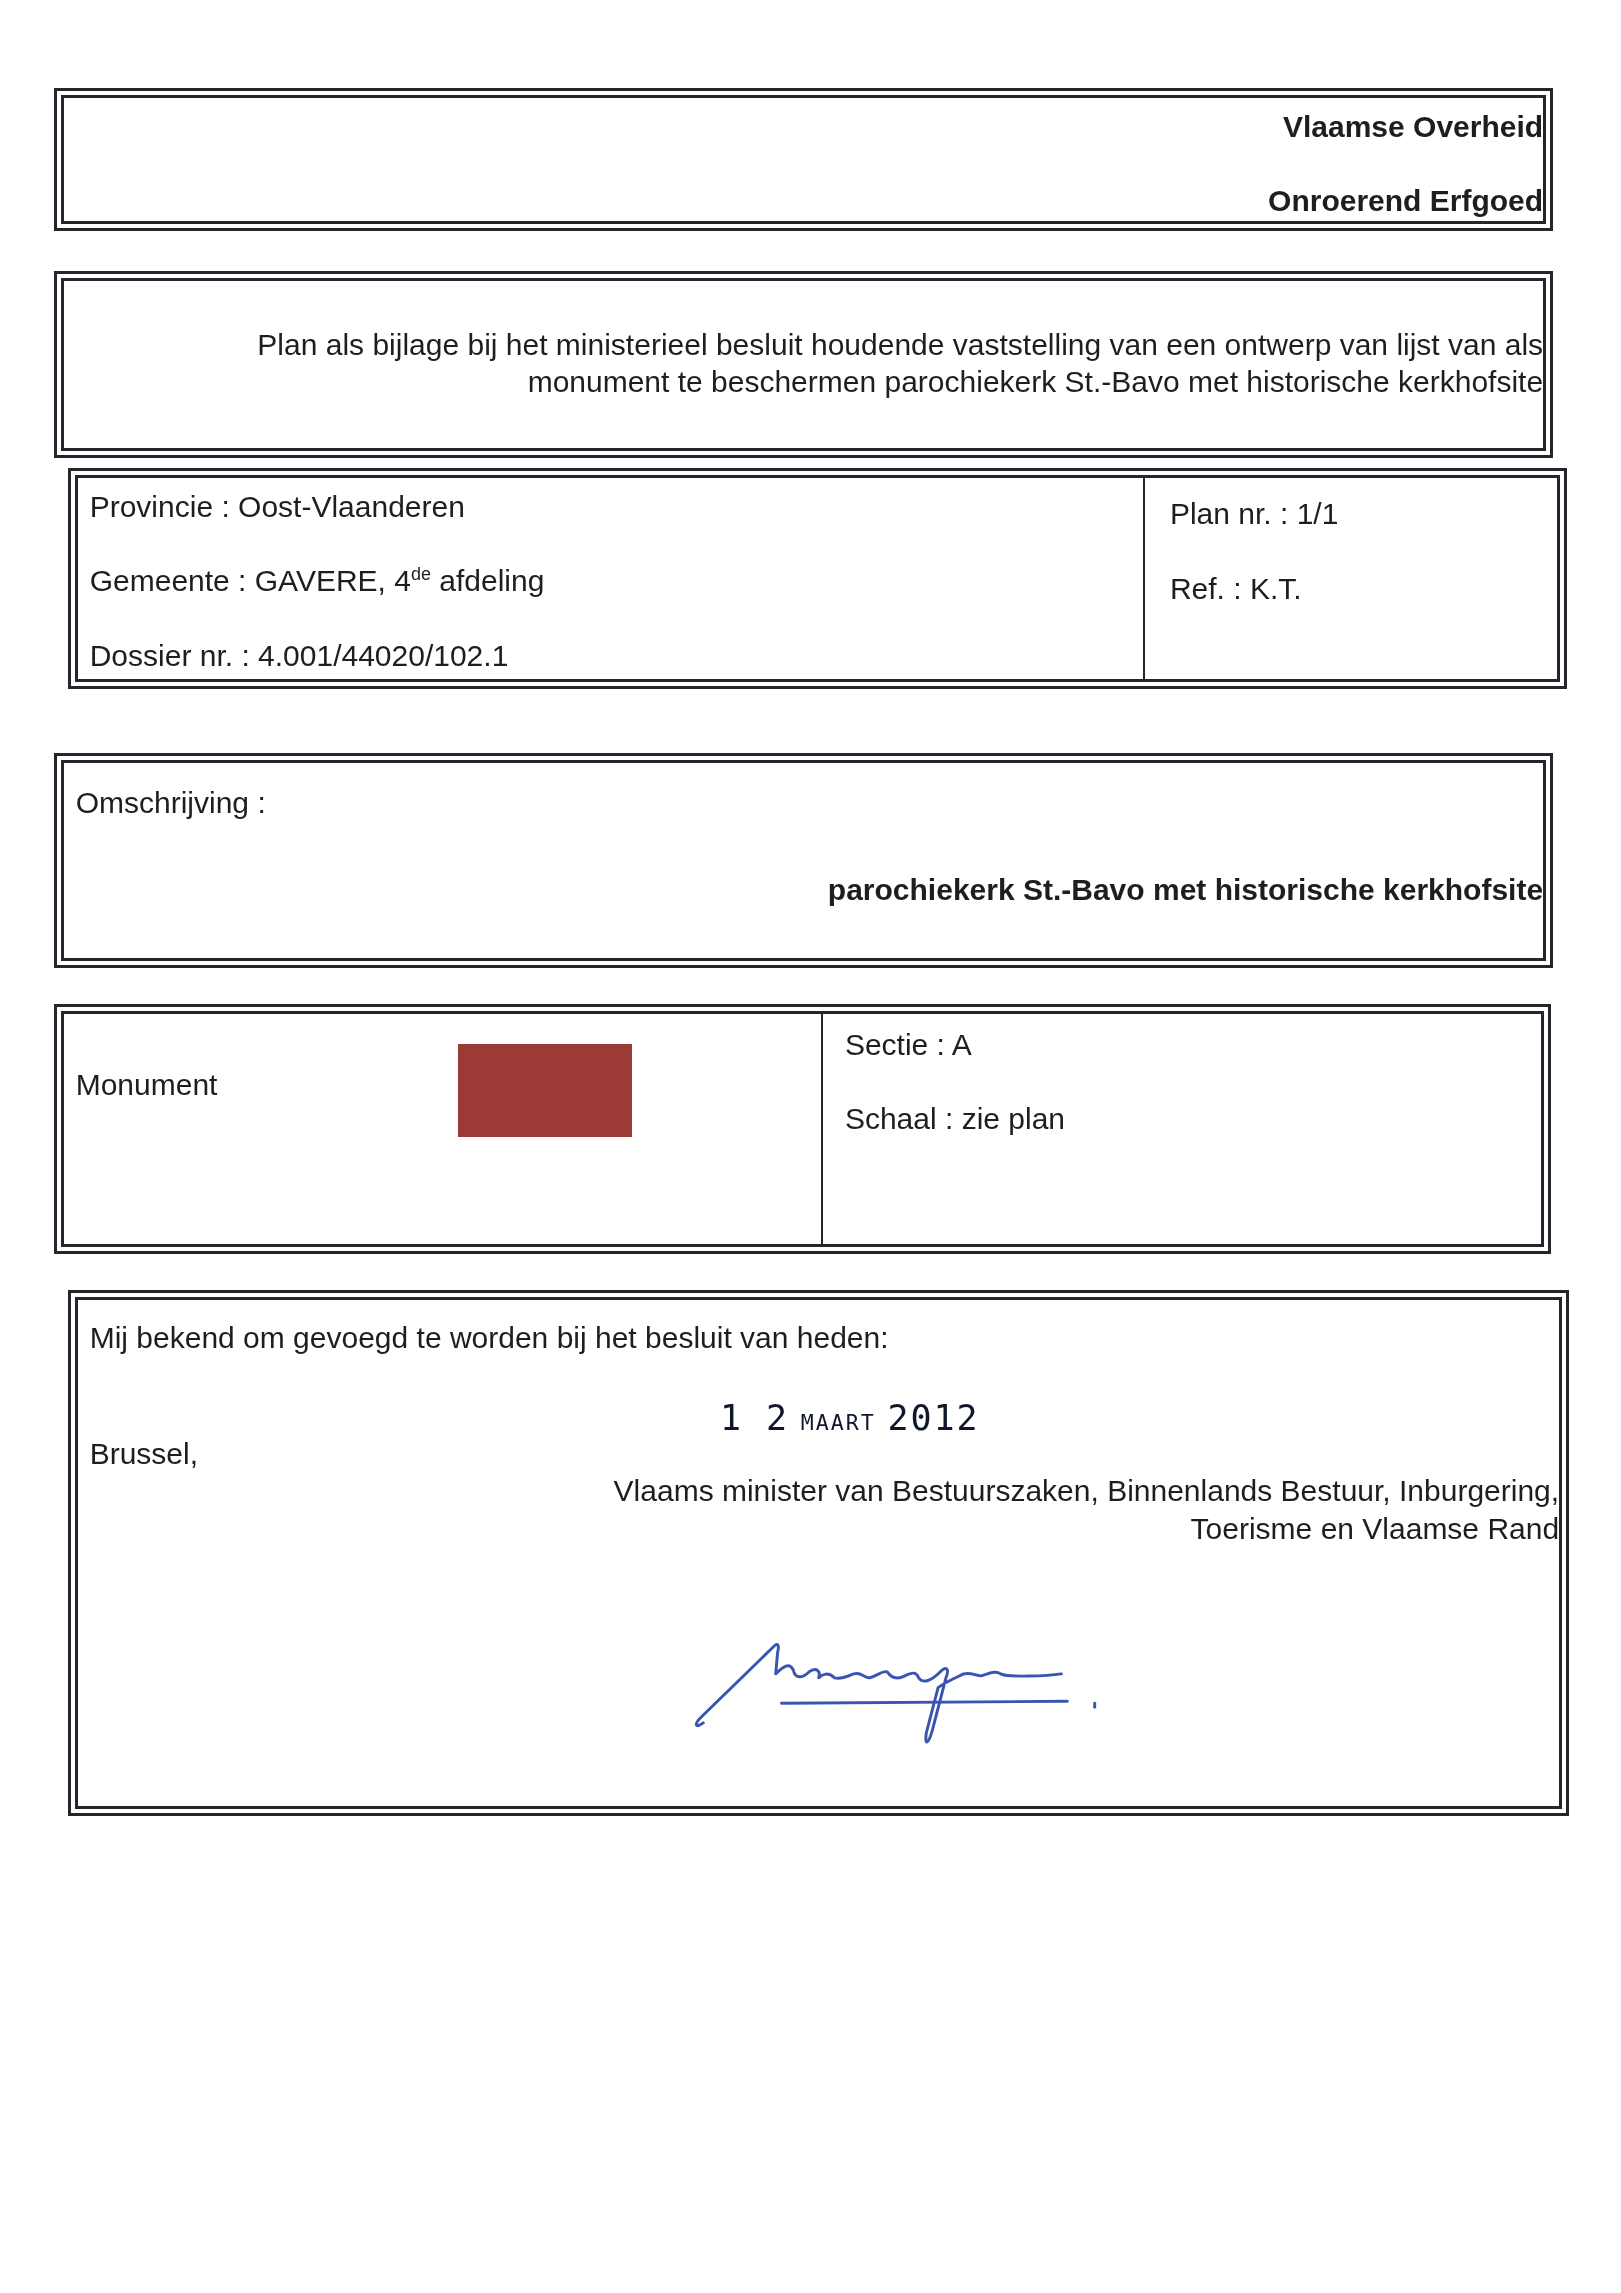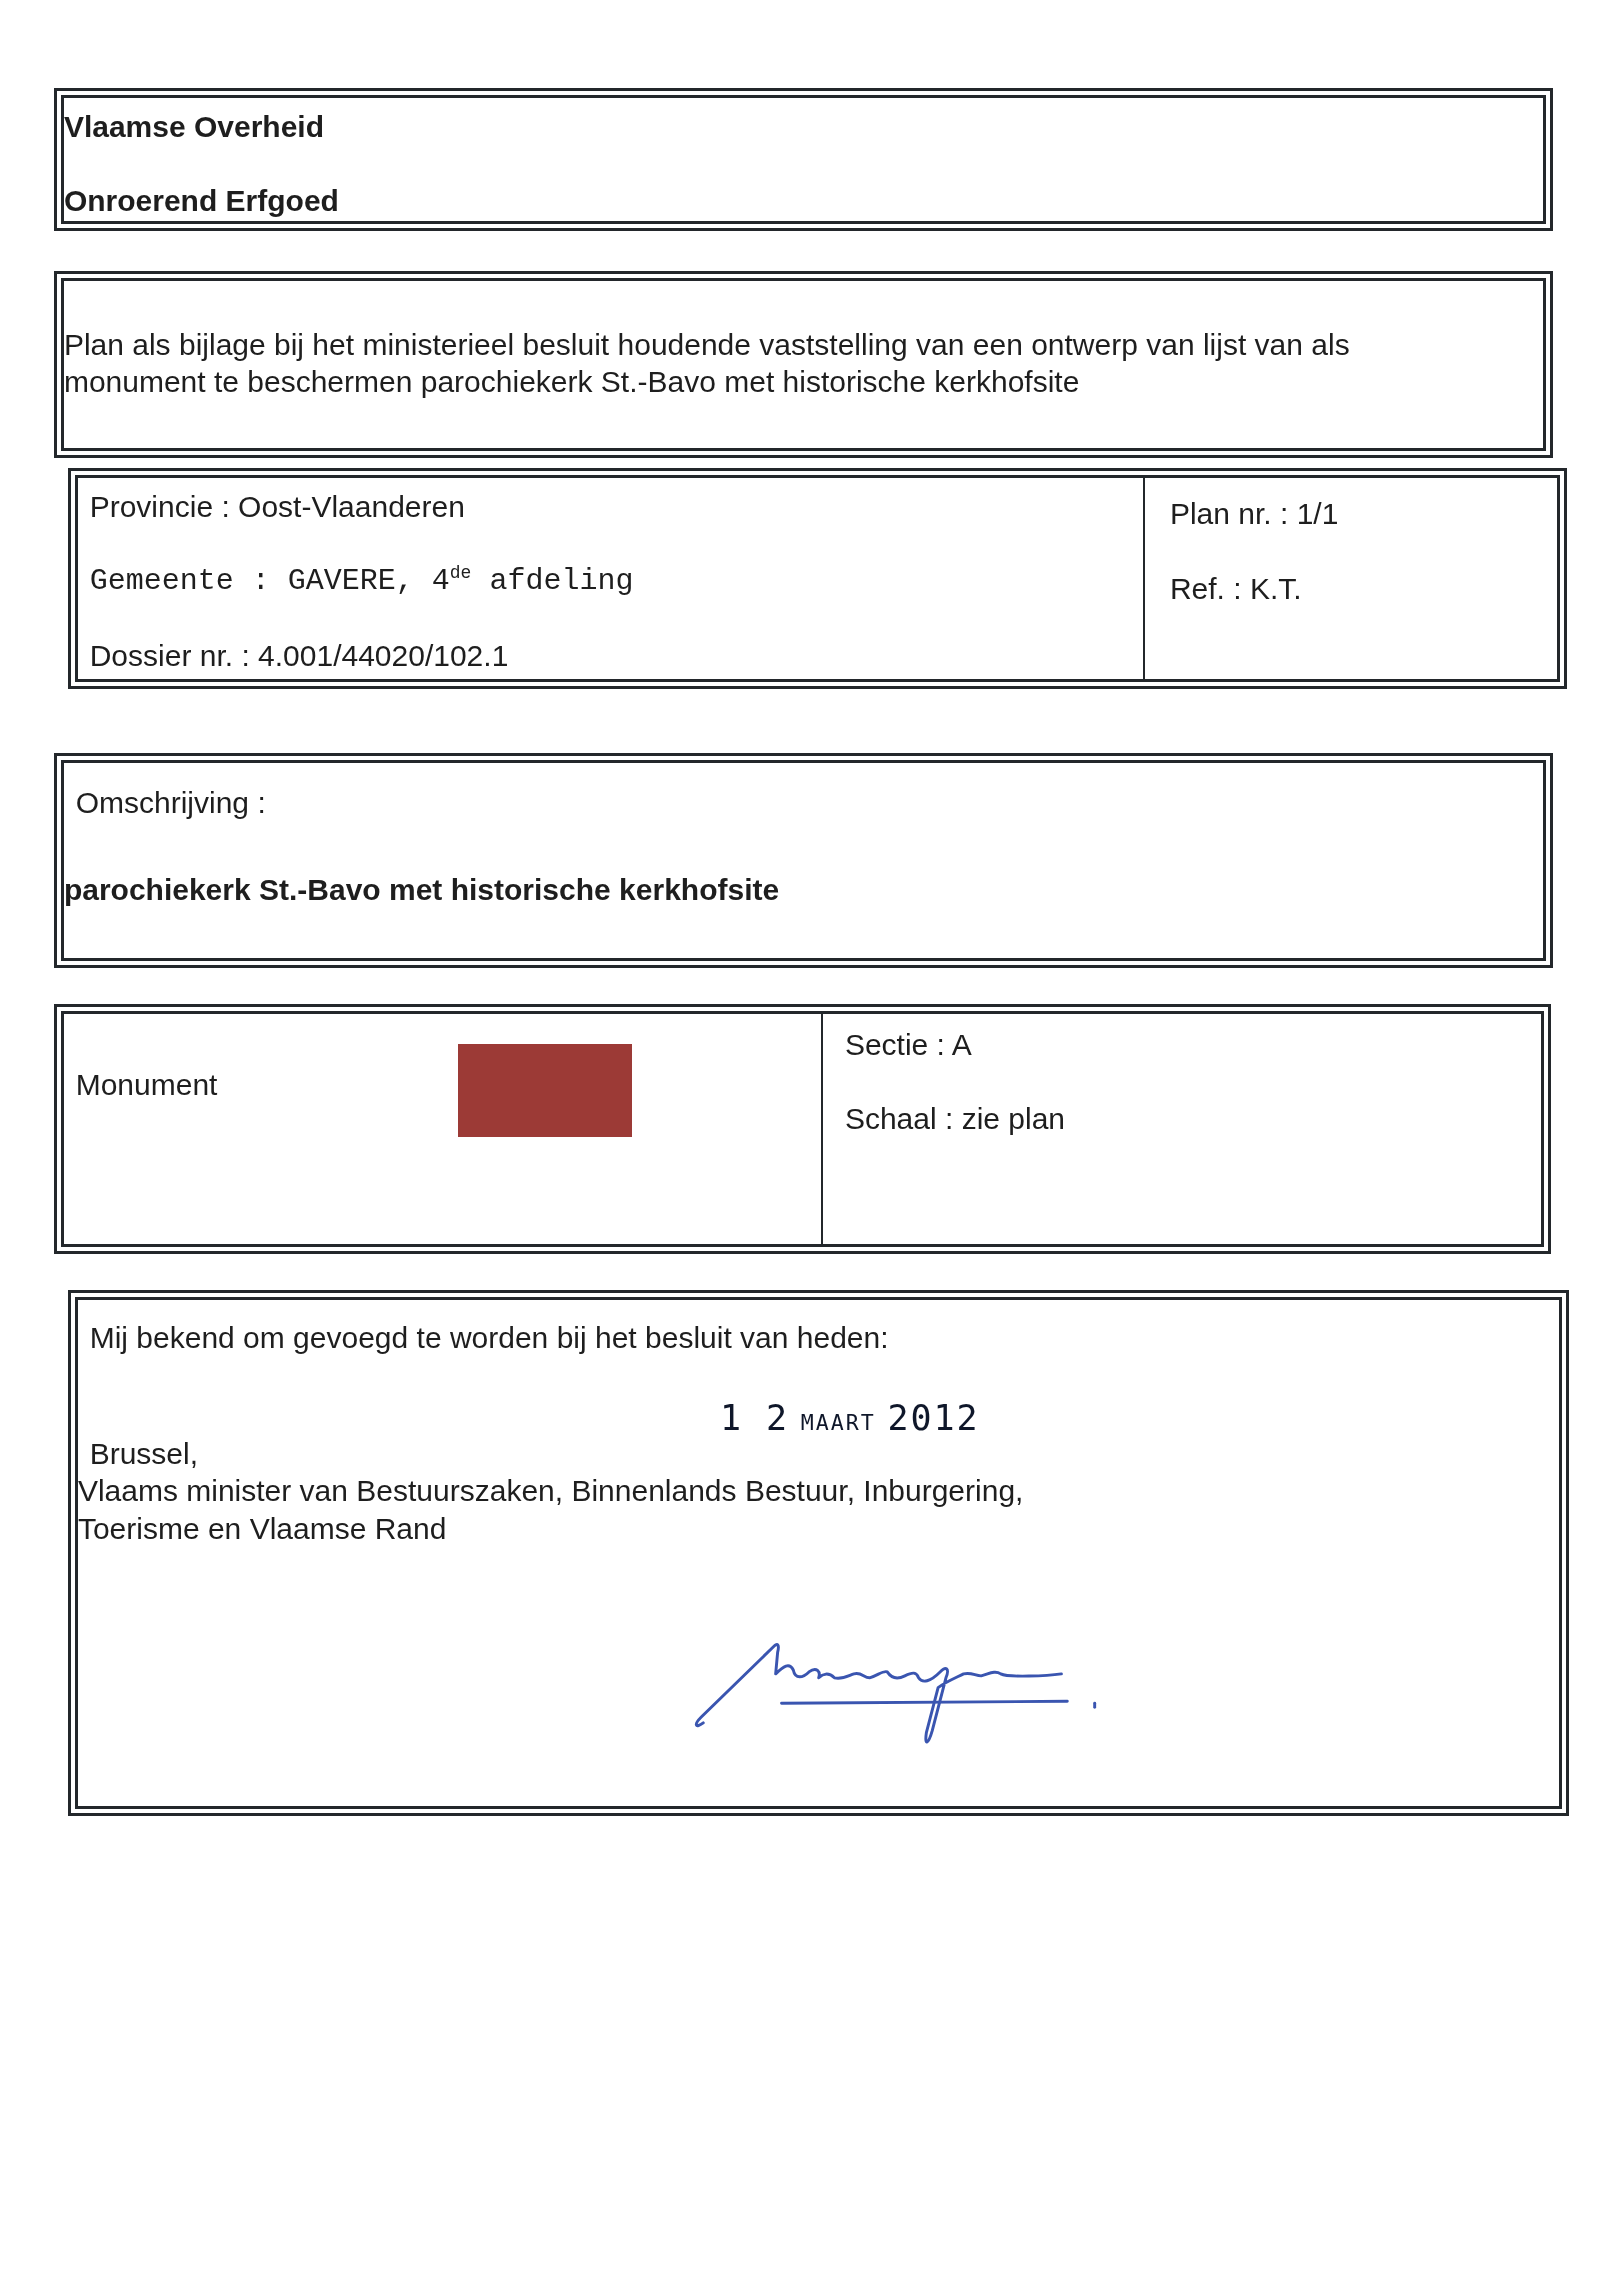--- a/index.html
+++ b/index.html
@@ -9,21 +9,21 @@
   }
   .box {
     position: absolute; box-sizing: border-box;
     border: 3.9px solid #23272b;
   }
   .box > .inner {
     position: absolute; left: 3.9px; top: 3.9px; right: 3.9px; bottom: 3.9px;
     border: 3.9px solid #23272b; box-sizing: border-box;
   }
   .abs { position: absolute; white-space: nowrap; }
-  .center { left: 0; right: 0; text-align: left; }
+  .center { left: 0; right: 0; text-align: right; }
   .t28 { font-size: 30px; }
   .bold { font-weight: bold; }
   .vdiv { position: absolute; top: 0; bottom: 0; width: 2px; background: #23272b; }
   .swatch { position: absolute; }
   sup { font-size: 60%; vertical-align: super; line-height: 0; }
   .stamp { color: #0f172a; font-family: "DejaVu Sans Mono", monospace; letter-spacing: 2px; }
   .stamp .big { font-size: 35px; }
   .stamp .small { font-size: 21.6px; }
 </style>
 </head>
@@ -41,21 +41,21 @@
     <div class="abs center t28" style="top:47px;">Plan als bijlage bij het ministerieel besluit houdende vaststelling van een ontwerp van lijst van als</div>
     <div class="abs center t28" style="top:84px;">monument te beschermen parochiekerk St.-Bavo met historische kerkhofsite</div>
   </div>
 </div>
 
 <div class="box" style="left:54px; top:468px; width:1499px; height:221px;margin-left:14px;">
   <div class="inner">
     <div class="abs t28" style="left:11.8px; top:11.8px;">
       <span>Provincie : </span><span>Oost-Vlaanderen</span>
     </div>
-    <div class="abs t28" style="left:11.8px; top:86px;font-family:Liberation Mono, monospace;">
+    <div class="abs t28" style="left:11.8px; top:86px;">
       <span>Gemeente : </span><span>GAVERE, 4</span><sup>de</sup><span> afdeling</span>
     </div>
     <div class="abs t28" style="left:11.8px; top:161px;">
       <span>Dossier nr. : </span><span>4.001/44020/102.1</span>
     </div>
     <div class="vdiv" style="left:1065px;"></div>
     <div class="abs t28" style="left:1092px; top:19.6px;">
       <span>Plan nr. : </span><span> 1/1</span>
     </div>
     <div class="abs t28" style="left:1092px; top:94px;">

